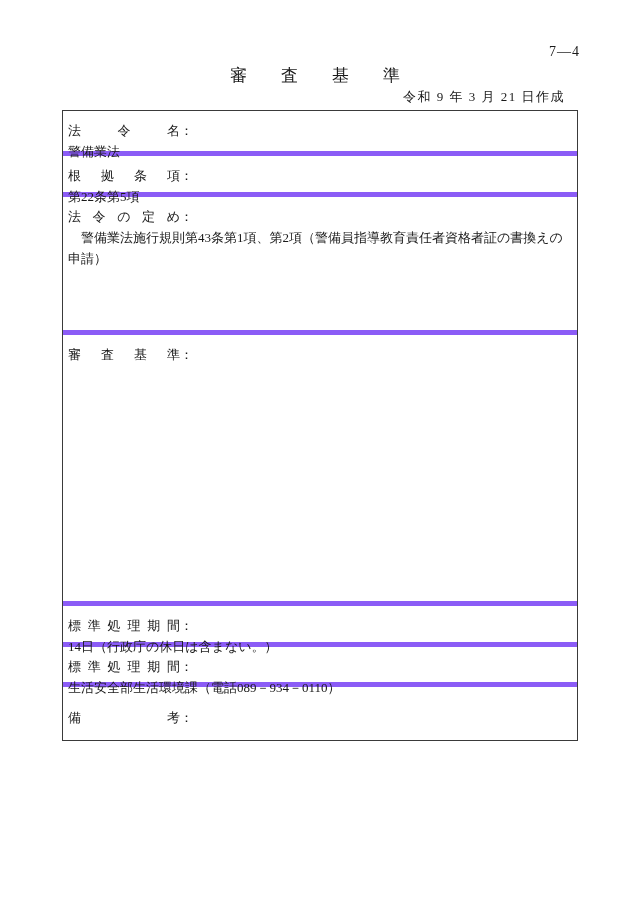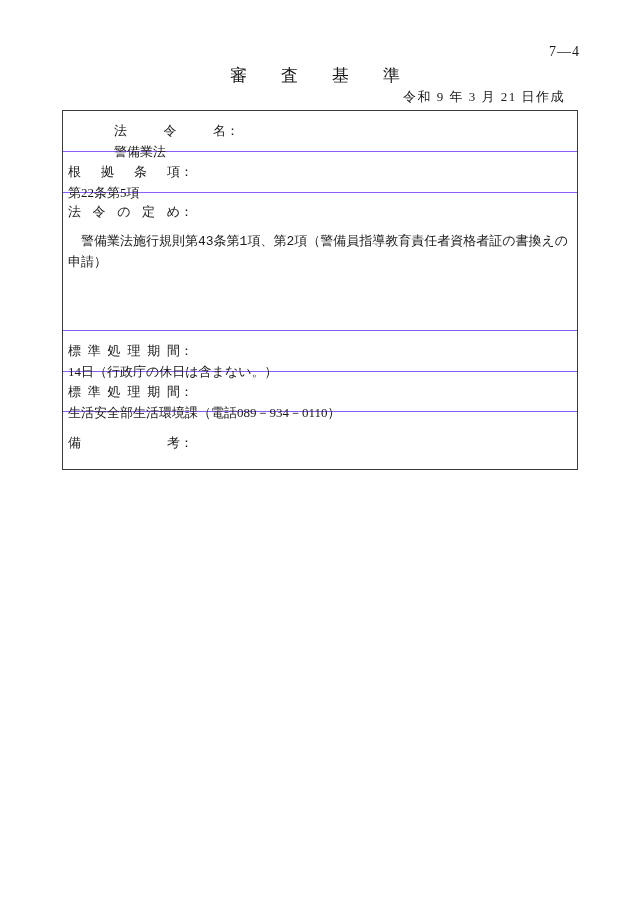--- a/index.html
+++ b/index.html
@@ -41,34 +41,34 @@
   }
 
   .doc-table {
     position: absolute;
     top: 110px; left: 62px;
     width: 516px;
     border: 1px solid #3a3a3a;
     background: #ffffff;
   }
   .row {
-    border-top: 1px solid #8b5cf6;
+    border-top: 5px solid #8b5cf6;
     padding: 9px 5px 0 5px;
     font-size: 13px;
     line-height: 21px;
   }
   .row:first-child { border-top: none; }
 
-  .r1  { height: 40px; margin-left: 46px; }
+  .r1  { height: 40px; }
   .r2  { height: 41px; }
   .r3  { height: 42px; }
   .r4  { height: 41px; }
-  .r5  { height: 138px; font-family: Liberation Mono, monospace; }
+  .r5  { height: 138px; }
   .r6  { height: 239px; }
-  .r7  { height: 41px; }
+  .r7  { height: 41px; margin-top: 32px; }
   .r8  { height: 54px; }
   .r9  { height: 40px; }
   .r10 { height: 58px; padding-top: 20px; }
 
   .lbl {
     display: inline-block;
     width: 112px;
     text-align: justify;
     text-align-last: justify;
     vertical-align: top;
@@ -77,21 +77,21 @@
   .colon {
     display: inline-block;
     vertical-align: top;
   }
   .val {
     display: inline-block;
     vertical-align: top;
     width: 380px;
   }
   .para {
-    margin-top: 8px;
+    margin-top: 0;
     text-indent: 1em;
     line-height: 21px;
   }
 </style>
 </head>
 <body>
 
 <div class="page">
 
   <div class="page-number">7—4</div>
@@ -112,20 +112,23 @@
 
 
 
     <div class="row r5">
       <div>
         <span class="lbl">法令の定め</span><span class="colon">：</span>
       </div>
       <div class="para">警備業法施行規則第43条第1項、第2項（警備員指導教育責任者資格者証の書換えの申請）</div>
     </div>
 
+    <div class="row r6">
+      <span class="lbl">審査基準</span><span class="colon">：</span><span class="val"></span>
+    </div>
 
     <div class="row r7">
       <span class="lbl">標準処理期間</span><span class="colon">：</span><span class="val">14日（行政庁の休日は含まない。）</span>
     </div>
 
 
     <div class="row r9">
       <span class="lbl">標準処理期間</span><span class="colon">：</span><span class="val">生活安全部生活環境課（電話089－934－0110）</span>
     </div>
 

